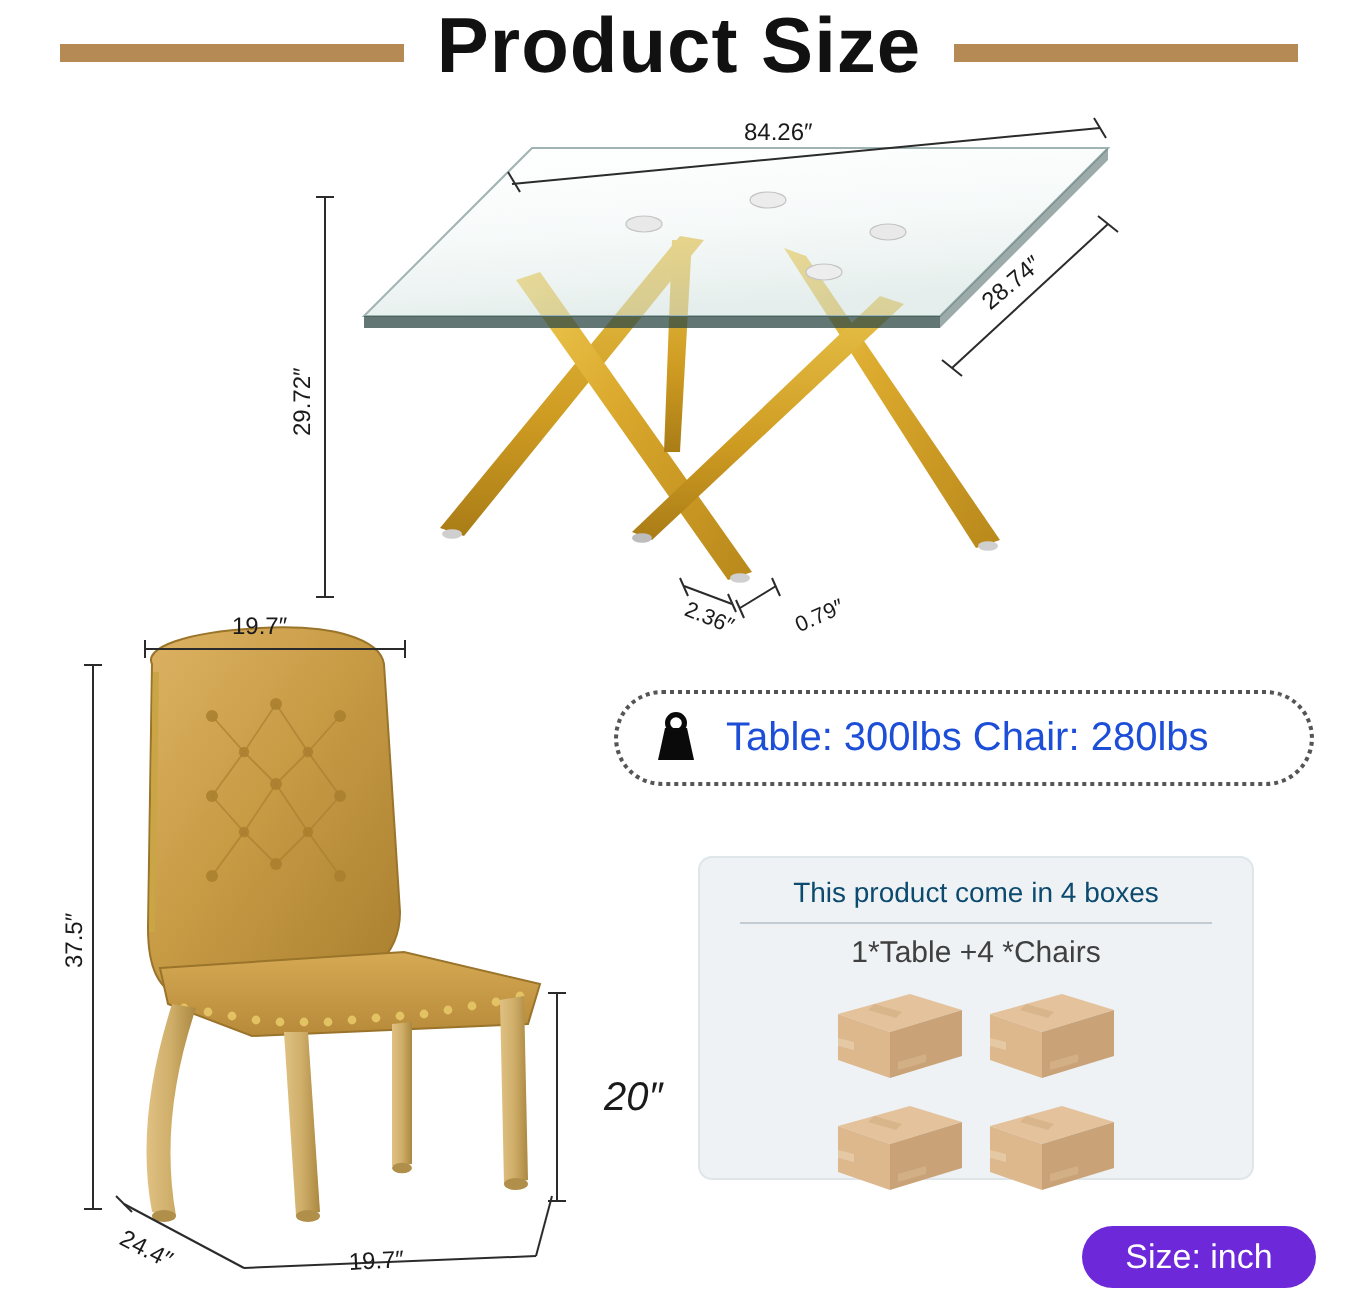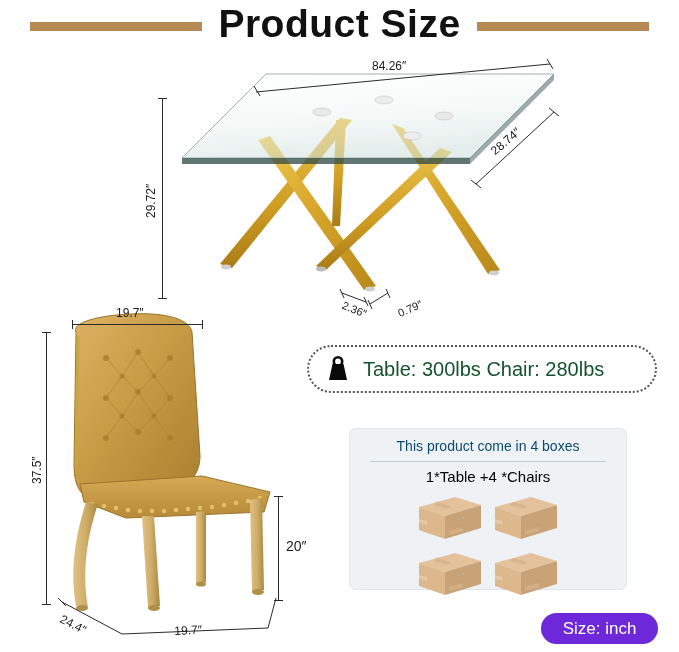--- a/index.html
+++ b/index.html
@@ -92,21 +92,21 @@
     border-radius: 26px;
     display: flex;
     align-items: center;
     padding-left: 14px;
     box-sizing: border-box;
     background: #fff;
   }
   #weight-icon { flex: 0 0 auto; margin-right: 10px; display: block; }
   #weight-text {
     font-size: 20px;
-    color: #14532d;
+    color: #1d4ed8;
     white-space: nowrap;
   }
 
   
   #boxes-panel {
     position: absolute;
     left: 349px; top: 428px;
     width: 278px; height: 162px;
     background: #eef2f5;
     border: 1px solid #dfe6ea;
@@ -122,21 +122,21 @@
   }
   #boxes-divider {
     width: 236px;
     height: 1px;
     background: #c3ccd2;
     margin: 0 auto 6px auto;
   }
   #boxes-sub {
     text-align: center;
     font-size: 15px;
-    color: #000000;
+    color: #404040;
     margin-bottom: 6px;
   }
   #boxes-grid {
     display: grid;
     grid-template-columns: repeat(2, 70px);
     grid-gap: 4px 6px;
     justify-content: center;
   }
   .carton { display: block; }
 
@@ -396,21 +396,21 @@
     <div class="dim-label" style="left:82px; top:0px;">19.7″</div>
 
     <div class="dimline v" style="left:12px; top:26px; height:272px;"></div>
     <div class="tick h" style="left:8px; top:26px;"></div>
     <div class="tick h" style="left:8px; top:298px;"></div>
     <div class="dim-label" style="left:-4px; top:178px; transform:rotate(-90deg); transform-origin:left top;">37.5″</div>
 
     <div class="dimline v" style="left:244px; top:190px; height:104px;"></div>
     <div class="tick h" style="left:240px; top:190px;"></div>
     <div class="tick h" style="left:240px; top:294px;"></div>
-    <div class="dim-label" style="left:252px; top:232px; font-size:14px;">20″</div>
+    <div class="dim-label" style="left:268px; top:232px; font-size:20px;font-style:italic;">20″</div>
 
     <svg style="position:absolute;left:10px;top:288px;width:250px;height:46px;" viewBox="0 0 250 46">
       <line x1="18" y1="8" x2="78" y2="40" stroke="#2b2b2b" stroke-width="1"></line>
       <line x1="78" y1="40" x2="224" y2="34" stroke="#2b2b2b" stroke-width="1"></line>
       <line x1="224" y1="34" x2="232" y2="4" stroke="#2b2b2b" stroke-width="1"></line>
       <line x1="14" y1="4" x2="22" y2="12" stroke="#2b2b2b" stroke-width="1"></line>
     </svg>
     <div class="dim-label" style="left:30px; top:306px; transform:rotate(27deg); transform-origin:left top;">24.4″</div>
     <div class="dim-label" style="left:140px; top:318px; transform:rotate(-3deg); transform-origin:left top;">19.7″</div>
   </div>

